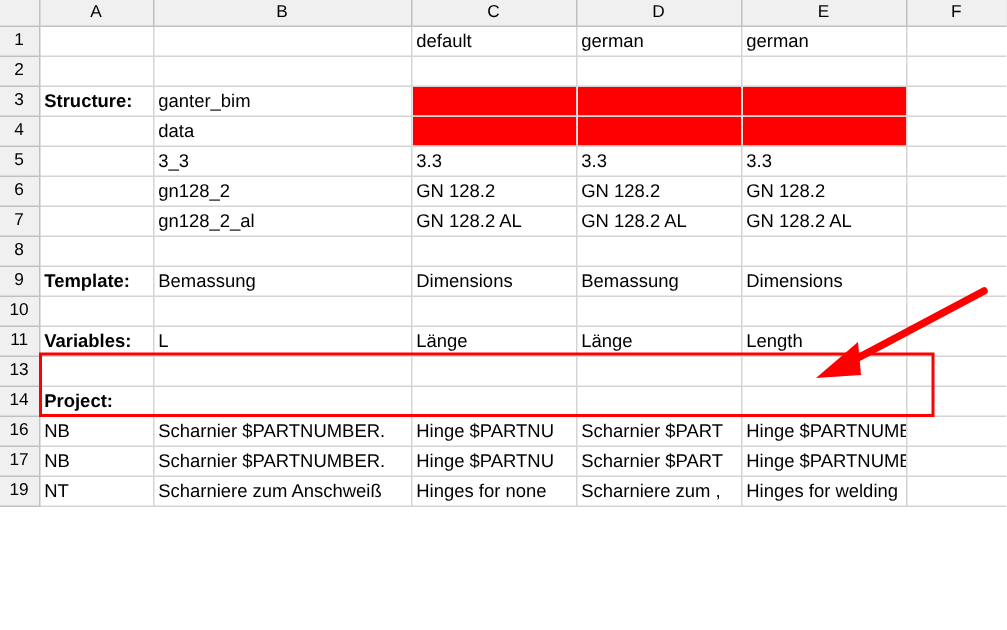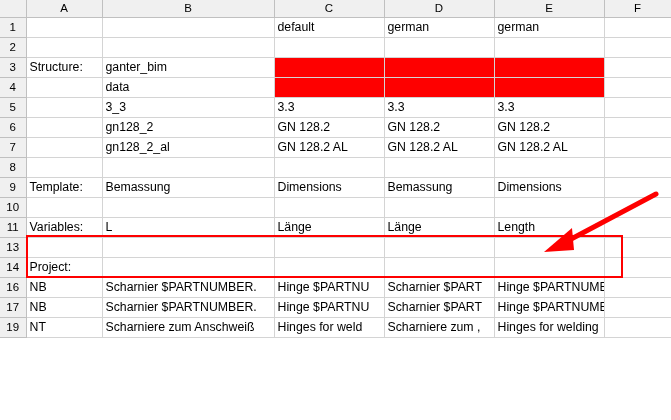--- a/index.html
+++ b/index.html
@@ -65,21 +65,21 @@
     border-bottom: 1px solid #d4d4d4;
     font-size: 12.3px;
     color: #000;
     padding: 0 2px 0 3px;
     white-space: nowrap;
     overflow: hidden;
     vertical-align: middle;
     line-height: 19px;
     background: #fff;
   }
-  td.cell.bold { font-weight: normal; }
+  td.cell.bold { font-weight: bold; }
   td.cell.red { background: #fe0000; }
   td.cell.nob { border-right: none; }
 
   
   #hl-box {
     position: absolute;
     left: 26px;
     top: 235px;
     width: 597px;
     height: 43px;
@@ -274,21 +274,21 @@
         <td class="cell">Scharnier $PART</td>
         <td class="cell">Hinge $PARTNUMBER. ($W.</td>
         <td class="cell nob"></td>
       </tr>
 
 
       <tr>
         <td class="rownum">19</td>
         <td class="cell">NT</td>
         <td class="cell">Scharniere zum Anschweiß</td>
-        <td class="cell">Hinges for weld</td>
+        <td class="cell">Hinges for none</td>
         <td class="cell">Scharniere zum ,</td>
         <td class="cell">Hinges for welding</td>
         <td class="cell nob"></td>
       </tr>
 
     </tbody>
   </table>
 
   <div id="hl-box"></div>
 

